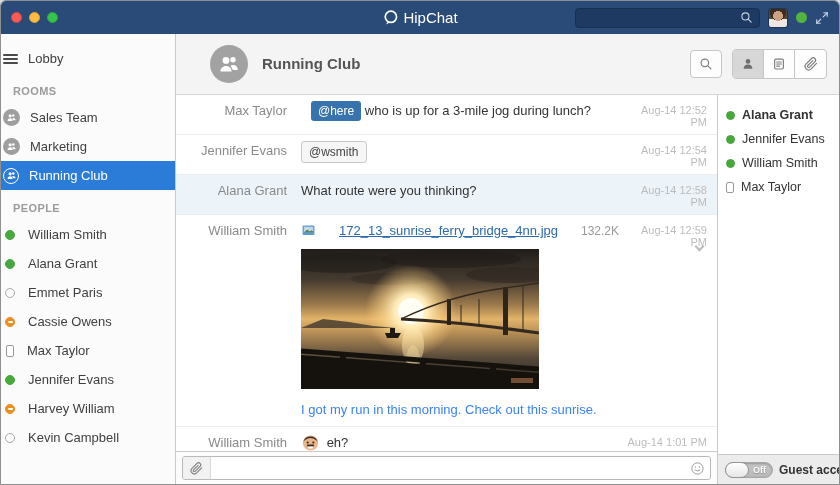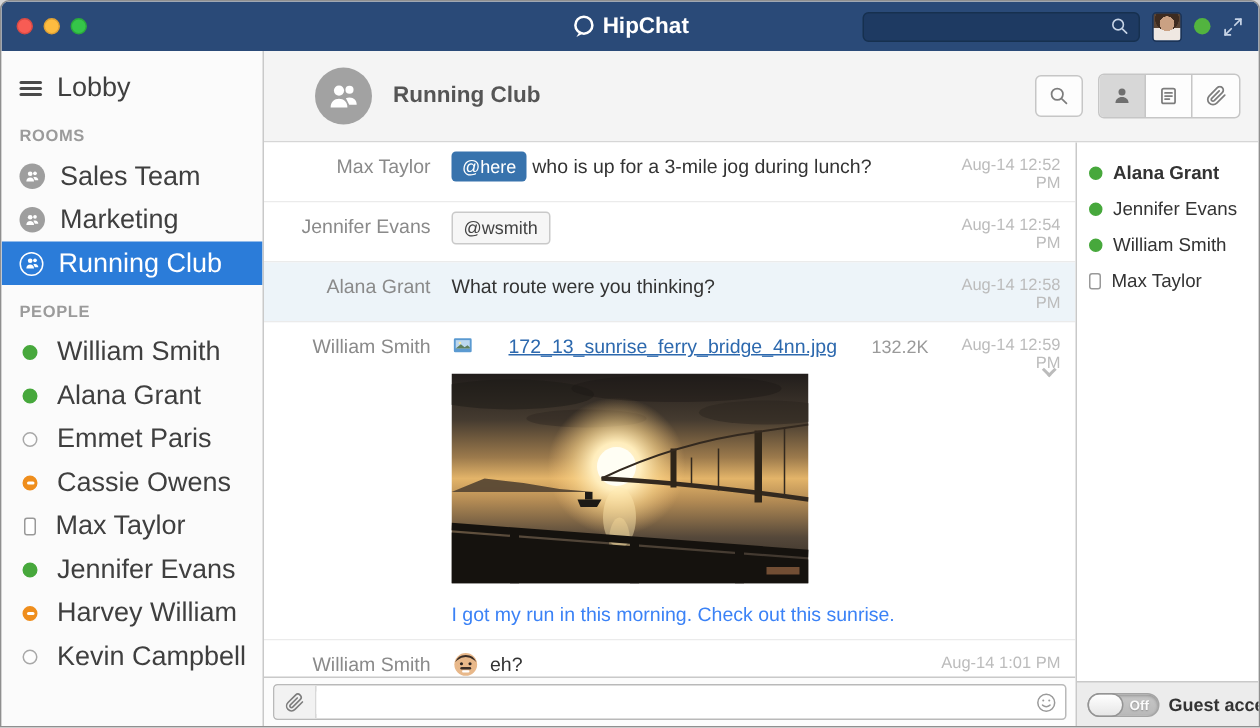--- a/index.html
+++ b/index.html
@@ -10,36 +10,36 @@
   }
   
   .topbar{height:33px;background:#2a4a78;display:flex;align-items:center;position:relative;flex:none;padding:0 10px;}
   .traffic{display:flex;gap:7px;margin-right:12px;}
   .light{width:11px;height:11px;border-radius:50%;display:inline-block;}
   .light.red{background:#f85c54;border:1px solid #d94a44;}
   .light.yellow{background:#fdbc40;border:1px solid #dfa134;}
   .light.green{background:#35c649;border:1px solid #2aa93c;}
   .new-chat{background:#3d6da5;color:#fff;font-size:13px;font-weight:bold;border:1px solid #335d90;
     border-radius:4px;padding:4px 12px;cursor:pointer;font-family:"Liberation Sans",sans-serif;}
-  .logo{position:absolute;left:50%;transform:translateX(-50%);display:flex;align-items:center;gap:4px;color:#fff;font-size:15px;font-weight:bold;}
+  .logo{position:absolute;left:50%;transform:translateX(-50%);display:flex;align-items:center;gap:4px;color:#fff;font-size:15px;font-weight:normal;}
   .topbar-right{margin-left:auto;display:flex;align-items:center;gap:8px;}
   .top-search{width:185px;height:20px;background:#1e3a62;border:1px solid #16304f;border-radius:4px;
     display:flex;align-items:center;padding:0 6px;}
   .top-search input{flex:1;background:transparent;border:0;outline:0;color:#dfe8f2;font-size:12px;font-family:"Liberation Sans",sans-serif;}
   .avatar-photo{width:20px;height:20px;border-radius:3px;border:1px solid #1c3457;
     background:
       radial-gradient(circle at 50% 38%, #caa183 0 34%, transparent 35%),
       radial-gradient(circle at 50% 20%, #3d2b20 0 46%, transparent 47%),
       linear-gradient(#5a4434 0 55%, #efe8e2 55%);}
   .presence-dot-top{width:11px;height:11px;border-radius:50%;background:#52b43f;}
   
   .body{flex:1;display:flex;min-height:0;}
   
   .sidebar{width:175px;flex:none;background:#fbfbfb;border-right:1px solid #c9c9c9;padding-top:4px;overflow:hidden;}
-  .side-row{display:flex;align-items:center;gap:10px;height:29px;padding:0 12px;font-size:18px;color:#3f3f3f;cursor:pointer;}
+  .side-row{display:flex;align-items:center;gap:10px;height:29px;padding:0 2px;font-size:13px;color:#3f3f3f;cursor:pointer;}
   .side-row .lbl{white-space:nowrap;}
   .hamburger{display:inline-flex;flex-direction:column;gap:2px;width:15px;}
   .hamburger span{height:2px;background:#4a4a4a;border-radius:1px;}
   .section-label{font-size:11px;font-weight:bold;color:#9b9b9b;letter-spacing:.4px;padding:12px 12px 6px;}
   .room-ic{width:17px;height:17px;border-radius:50%;background:#9e9e9e;display:inline-flex;align-items:center;justify-content:center;flex:none;}
   .room-ic svg{width:11px;height:11px;fill:#fff;}
   .side-row.selected{background:#2b7cd9;color:#fff;}
   .side-row.selected .room-ic{background:transparent;border:1.5px solid #fff;width:16px;height:16px;}
   .presence{width:10px;height:10px;border-radius:50%;border:1px solid #b0b0b0;background:#fff;position:relative;flex:none;margin:0 3px 0 2px;}
   .presence[data-status="online"]{background:#47a83c;border-color:#47a83c;}
@@ -63,21 +63,21 @@
   .tool-seg.active{background:#d7d7d7;}
   
   .content{flex:1;display:flex;min-height:0;}
   .chat{flex:1;display:flex;flex-direction:column;min-width:0;}
   .msgs{flex:1;overflow:hidden;background:#fff;}
   .row{display:flex;align-items:flex-start;padding:6px 0;border-bottom:1px solid #ebebeb;background:#fff;}
   .row.hl{background:#edf4f9;}
   .who{width:125px;flex:none;text-align:right;padding-right:14px;font-size:13px;color:#8a8a8a;padding-top:2px;}
   .what{flex:1;font-size:13px;color:#333;line-height:1.5;min-width:0;}
   .when{width:95px;flex:none;text-align:right;padding-right:10px;font-size:11px;color:#bcbcbc;padding-top:3px;position:relative;}
-  .pill-blue{display:inline-block;background:#3873ad;color:#fff;border-radius:3px;padding:1px 7px;font-size:12px;}
+  .pill-blue{display:inline-block;background:#3873ad;color:#fff;border-radius:3px;padding:1px 7px;font-size:12px;margin-left:10px;}
   .pill-gray{display:inline-block;background:#f6f6f6;color:#444;border:1px solid #c9c9c9;border-radius:3px;padding:1px 7px;font-size:12px;}
   .file-line{display:flex;align-items:center;gap:23px;}
   .file-link{color:#2d69ae;text-decoration:underline;font-size:13px;}
   .file-size{color:#9a9a9a;font-size:12px;}
   .photo-wrap{margin:8px 0 6px;}
   .caption{font-size:13px;color:#3b82f6;margin-top:6px;}
   .msg-caret{position:absolute;right:14px;top:22px;width:7px;height:7px;border-right:2px solid #bbb;border-bottom:2px solid #bbb;transform:rotate(45deg);cursor:pointer;}
   .emo{display:inline-block;width:19px;height:19px;vertical-align:-5px;margin-right:3px;}
   
   .composer{flex:none;border-top:1px solid #c9c9c9;padding:4px 6px;background:#fcfcfc;}

